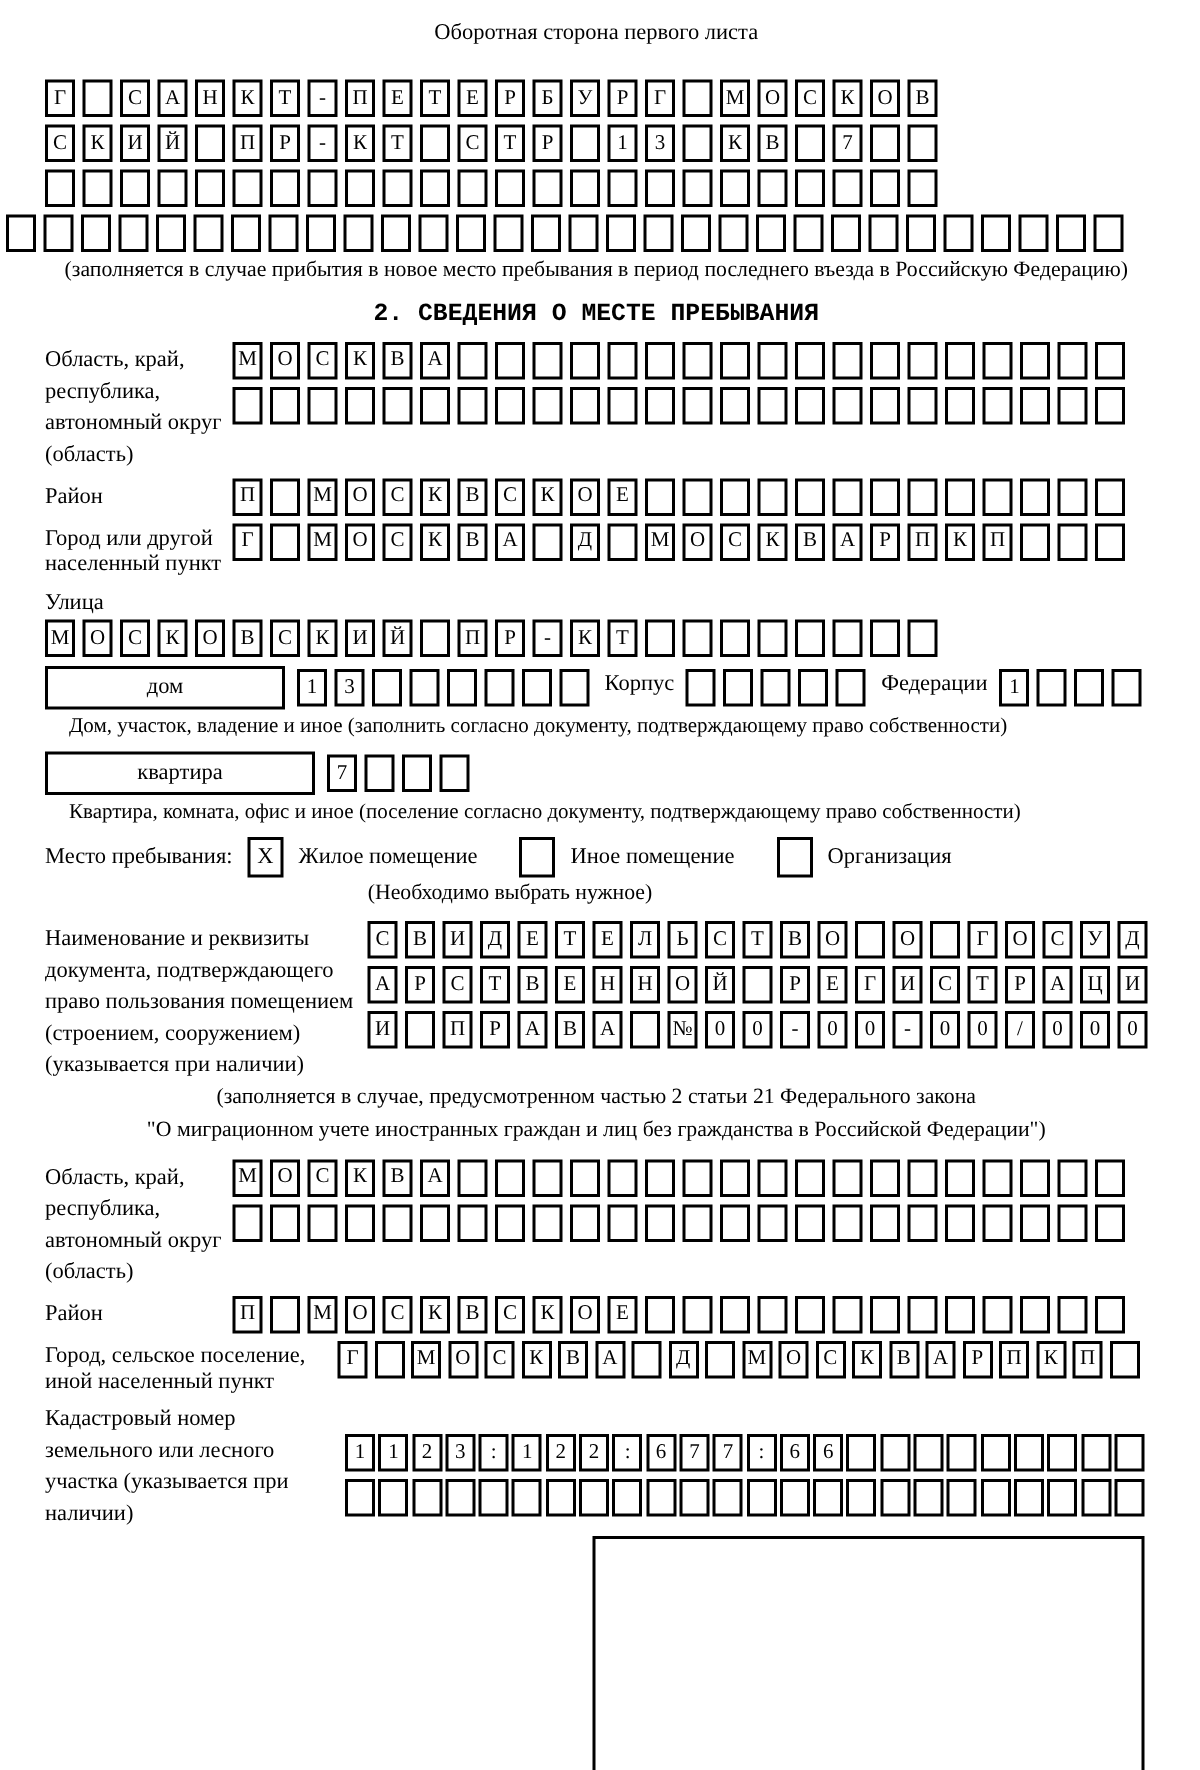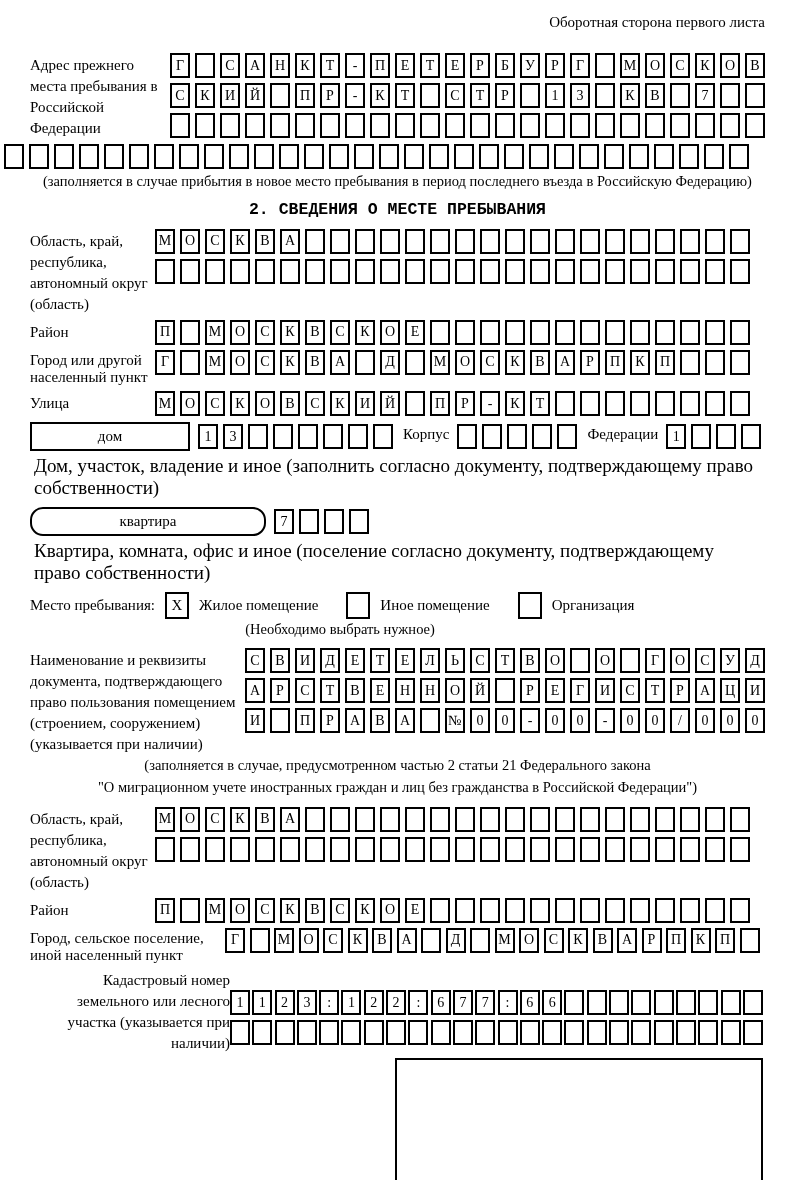--- a/index.html
+++ b/index.html
@@ -3,49 +3,49 @@
 <meta charset="utf-8">
 <style>
   html,body{margin:0;padding:0;background:#fff;}
   body{
     width:800px;height:1180px;
     font-family:"Liberation Serif","DejaVu Serif",serif;
     color:#000;font-size:15px;
     position:relative;overflow:hidden;
   }
   .page{padding:14px 35px 0 30px;}
-  .hdr-note{text-align:right;margin-bottom:22px;}
+  .hdr-note{text-align:center;margin-bottom:22px;}
   .row{display:flex;align-items:flex-start;}
   .lbl{width:140px;flex:none;line-height:1.4;padding-top:2px;}
   .lbl--s2{width:125px;}
   .lbl--doc{width:215px;}
   .lbl--city2{width:195px;}
-  .lbl--cad{width:200px;text-align:right;}
+  .lbl--cad{width:200px;}
   .cells{display:flex;gap:5px;flex:none;}
   .cells--tight{gap:2.3px;}
   .cells--c2{gap:4.5px;}
   .cells-col{display:flex;flex-direction:column;gap:5px;}
   .cell{
     box-sizing:border-box;width:20px;height:25px;flex:none;
     border:2px solid #000;display:flex;align-items:center;justify-content:center;
     font-size:14px;line-height:1;
   }
   .fullrow{margin-left:-26px;margin-top:5px;}
   .caption{font-size:14.5px;text-align:center;margin:3px 0 6px 0;line-height:1.35;}
   .sec-title{font-weight:bold;font-size:16.5px;text-align:center;margin:8px 0 10px 0;font-family:Liberation Mono, monospace;}
   .widebox{
     box-sizing:border-box;border:2px solid #000;height:29px;flex:none;
     display:flex;align-items:center;justify-content:center;
   }
   .widebox--dom{width:160px;}
-  .widebox--kv{width:236px;border-radius:13px;}
+  .widebox--kv{width:180px;}
   .inline-lbl{padding:4px 8px 0 10px;flex:none;}
   .house-row{display:flex;align-items:flex-start;margin-top:6px;}
   .house-row .cells{margin-left:8px;margin-top:2px;}
-  .small-cap{font-size:19px;margin:4px 0 8px 4px;}
+  .small-cap{font-size:14px;margin:4px 0 8px 16px;}
   .place-row{display:flex;align-items:center;margin:4px 0 2px 0;}
   .chk{
     box-sizing:border-box;width:24px;height:27px;border:2px solid #000;flex:none;
     display:flex;align-items:center;justify-content:center;font-size:15px;
   }
   .opt{display:flex;align-items:center;}
   .opt .olbl{padding:0 28px 0 10px;}
   .place-note{text-align:center;font-size:14.5px;margin:2px 0 10px 0;width:620px;}
   .actual-cap{font-size:14.5px;text-align:center;line-height:1.5;margin-bottom:8px;}
   .cad-offset{margin-top:22px;}
@@ -55,21 +55,20 @@
   }
 </style>
 </head>
 <body>
 
 <div class="page">
 
   <div class="hdr-note">Оборотная сторона первого листа</div>
 
   <div class="row">
-    <div class="lbl">Адрес прежнего места пребывания в Российской Федерации</div>
     <div class="cells-col">
       <div class="cells">
           <div class="cell">Г</div>
           <div class="cell"></div>
           <div class="cell">С</div>
           <div class="cell">А</div>
           <div class="cell">Н</div>
           <div class="cell">К</div>
           <div class="cell">Т</div>
           <div class="cell">-</div>
@@ -291,21 +290,21 @@
         <div class="cell">Р</div>
         <div class="cell">П</div>
         <div class="cell">К</div>
         <div class="cell">П</div>
         <div class="cell"></div>
         <div class="cell"></div>
         <div class="cell"></div>
       </div>
   </div>
 
-  <div class="row" style="margin-top:5px;">
+  <div class="row" style="margin-top:5px;flex-direction:column;">
     <div class="lbl lbl--s2">Улица</div>
     <div class="cells">
         <div class="cell">М</div>
         <div class="cell">О</div>
         <div class="cell">С</div>
         <div class="cell">К</div>
         <div class="cell">О</div>
         <div class="cell">В</div>
         <div class="cell">С</div>
         <div class="cell">К</div>

